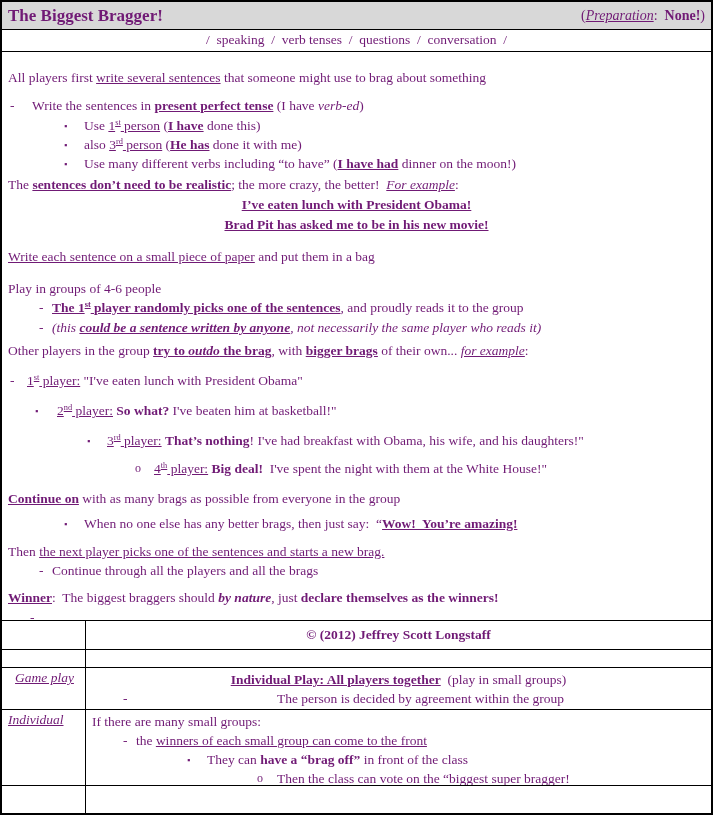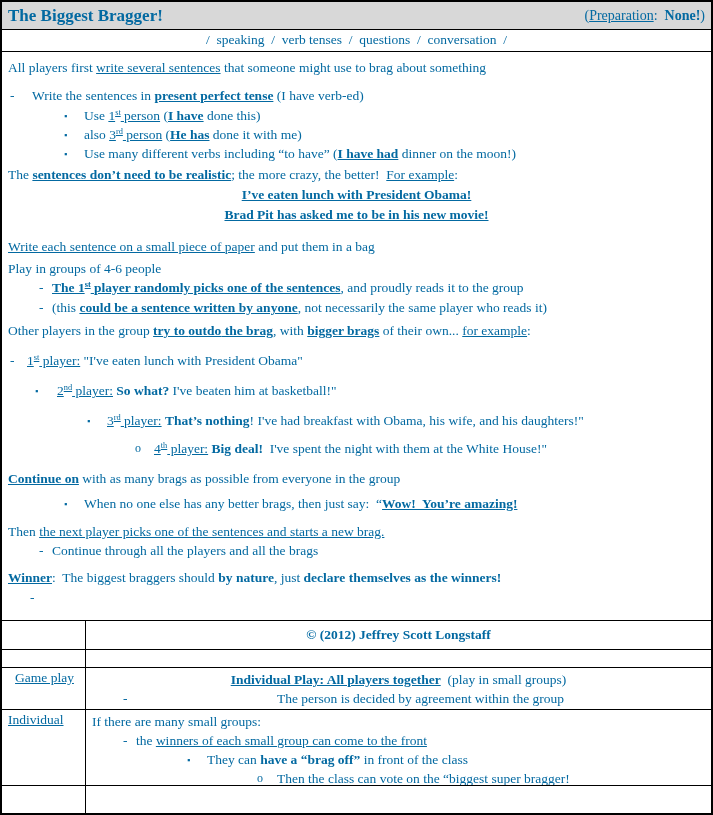--- a/index.html
+++ b/index.html
@@ -2,21 +2,21 @@
 <html><head>
 <meta charset="utf-8">
 <style>
   html, body { margin: 0; padding: 0; background: #ffffff; }
   * { box-sizing: border-box; }
   .page {
     width: 713px; height: 815px;
     border: 2px solid #000;
     font-family: "Liberation Serif", "DejaVu Serif", serif;
     font-size: 13.5px;
-    color: #0369a1;
+    color: #701a75;
     background: #fff;
     display: flex; flex-direction: column;
     overflow: hidden;
   }
   .header {
     height: 28px; flex: 0 0 28px;
     background: #d8d8d8;
     border-bottom: 1px solid #000;
     display: flex; align-items: center; justify-content: space-between;
     padding: 0 6px;
@@ -39,21 +39,21 @@
   .line {
     position: relative;
     line-height: 19px;
     white-space: pre-wrap;
   }
   .line.center { text-align: center; }
   .mk { position: absolute; top: 0; }
   .mk.sq { font-size: 9px; top: 1px; }
   .mk.ci { font-size: 12px; }
   .b { font-weight: bold; }
-  .i { }
+  .i { font-style: italic; }
   .u { text-decoration: underline; }
   sup { font-size: 0.62em; line-height: 0; }
   .frow {
     display: flex;
     border-bottom: 1px solid #000;
   }
   .frow:last-child { border-bottom: none; }
   .fcol1 {
     flex: 0 0 84px; width: 84px;
     border-right: 1px solid #000;
@@ -77,30 +77,30 @@
 <div class="page">
 
   <div class="header">
     <span class="title">The Biggest Bragger!</span>
     <span class="prep"><span>(</span><span class="i u">Preparation</span><span>:  </span><span class="b">None!</span><span>)</span></span>
   </div>
 
   <div class="subtitle">/  speaking  /  verb tenses  /  questions  /  conversation  /</div>
 
   <div class="main">
-      <div class="line" style="margin-top: 2px;"><span>All players first </span><span class="u">write several sentences</span><span> that someone might use to brag about something</span></div>
+      <div class="line" style="margin-top: 12px;"><span>All players first </span><span class="u">write several sentences</span><span> that someone might use to brag about something</span></div>
       <div class="line" style="padding-left: 24px; margin-top: 9px;"><span class="mk" style="left: 2px;">-</span><span>Write the sentences in </span><span class="b u">present perfect tense</span><span> (I have </span><span class="i">verb-ed</span><span>)</span></div>
       <div class="line" style="padding-left: 76px; margin-top: 1px;"><span class="mk sq" style="left: 56px;">▪</span><span>Use </span><span class="u">1</span><sup class="u">st</sup><span class="u"> person</span><span> (</span><span class="b u">I have</span><span> done this)</span></div>
       <div class="line" style="padding-left: 76px;"><span class="mk sq" style="left: 56px;">▪</span><span>also </span><span class="u">3</span><sup class="u">rd</sup><span class="u"> person</span><span> (</span><span class="b u">He has</span><span> done it with me)</span></div>
       <div class="line" style="padding-left: 76px;"><span class="mk sq" style="left: 56px;">▪</span><span>Use many different verbs including “to have” (</span><span class="b u">I have had</span><span> dinner on the moon!)</span></div>
       <div class="line" style="margin-top: 2px;"><span>The </span><span class="b u">sentences don’t need to be realistic</span><span>; the more crazy, the better!  </span><span class="i u">For example</span><span>:</span></div>
       <div class="line center" style="margin-top: 1px;"><span class="b u">I’ve eaten lunch with President Obama!</span></div>
       <div class="line center" style="margin-top: 1px;"><span class="b u">Brad Pit has asked me to be in his new movie!</span></div>
       <div class="line" style="margin-top: 13px;"><span class="u">Write each sentence on a small piece of paper</span><span> and put them in a bag</span></div>
-      <div class="line" style="margin-top: 3px;"><span>Play in groups of 4-6 people</span></div>
+      <div class="line" style="margin-top: 13px;"><span>Play in groups of 4-6 people</span></div>
       <div class="line" style="padding-left: 44px;"><span class="mk" style="left: 31px;">-</span><span class="b u">The 1</span><sup class="b u">st</sup><span class="b u"> player randomly picks one of the sentences</span><span>, and proudly reads it to the group</span></div>
       <div class="line" style="padding-left: 44px; margin-top: 1px;"><span class="mk" style="left: 31px;">-</span><span class="i">(this </span><span class="b i u">could be a sentence written by anyone</span><span class="i">, not necessarily the same player who reads it)</span></div>
       <div class="line" style="margin-top: 4px;"><span>Other players in the group </span><span class="b u">try to </span><span class="b i u">outdo</span><span class="b u"> the brag</span><span>, with </span><span class="b u">bigger brags</span><span> of their own... </span><span class="i u">for example</span><span>:</span></div>
       <div class="line" style="padding-left: 19px; margin-top: 11px;"><span class="mk" style="left: 2px;">-</span><span class="u">1</span><sup class="u">st</sup><span class="u"> player:</span><span> "I've eaten lunch with President Obama"</span></div>
       <div class="line" style="padding-left: 49px; margin-top: 11px;"><span class="mk sq" style="left: 27px;">▪</span><span class="u">2</span><sup class="u">nd</sup><span class="u"> player:</span><span> </span><span class="b">So what?</span><span> I've beaten him at basketball!"</span></div>
       <div class="line" style="padding-left: 99px; margin-top: 11px;"><span class="mk sq" style="left: 79px;">▪</span><span class="u">3</span><sup class="u">rd</sup><span class="u"> player:</span><span> </span><span class="b">That’s nothing</span><span>! I've had breakfast with Obama, his wife, and his daughters!"</span></div>
       <div class="line" style="padding-left: 146px; margin-top: 9px;"><span class="mk ci" style="left: 127px;">o</span><span class="u">4</span><sup class="u">th</sup><span class="u"> player:</span><span> </span><span class="b">Big deal!</span><span>  I've spent the night with them at the White House!"</span></div>
       <div class="line" style="margin-top: 11px;"><span class="b u">Continue on</span><span> with as many brags as possible from everyone in the group</span></div>
       <div class="line" style="padding-left: 76px; margin-top: 6px;"><span class="mk sq" style="left: 56px;">▪</span><span>When no one else has any better brags, then just say:  “</span><span class="b u">Wow!  You’re amazing!</span></div>
       <div class="line" style="margin-top: 9px;"><span>Then </span><span class="u">the next player picks one of the sentences and starts a new brag.</span></div>

